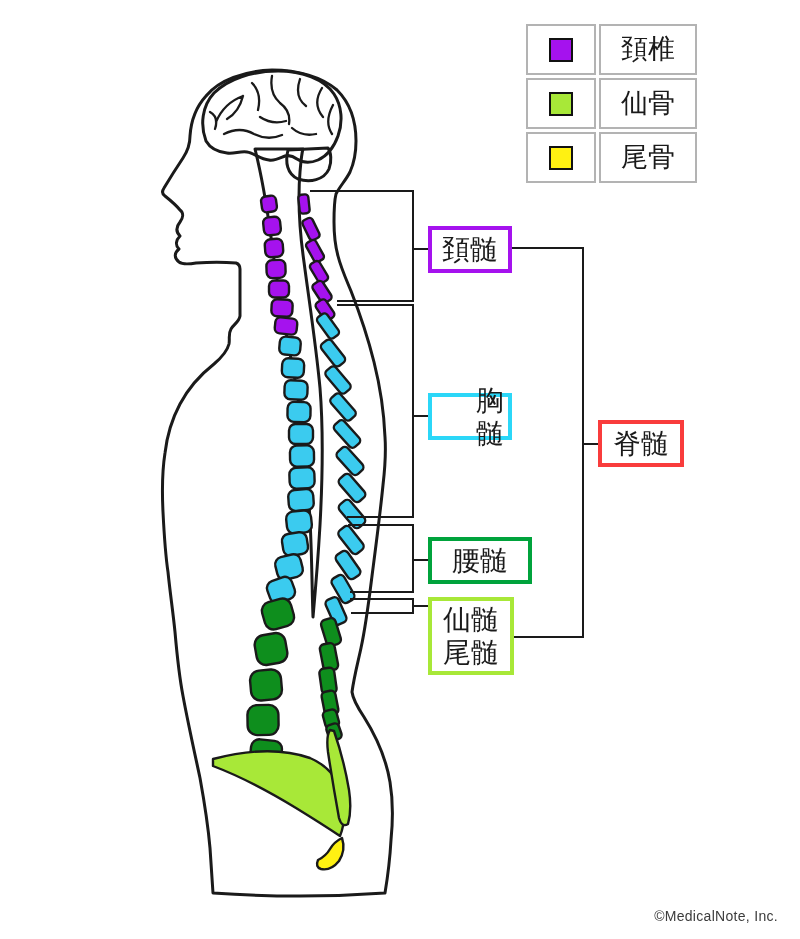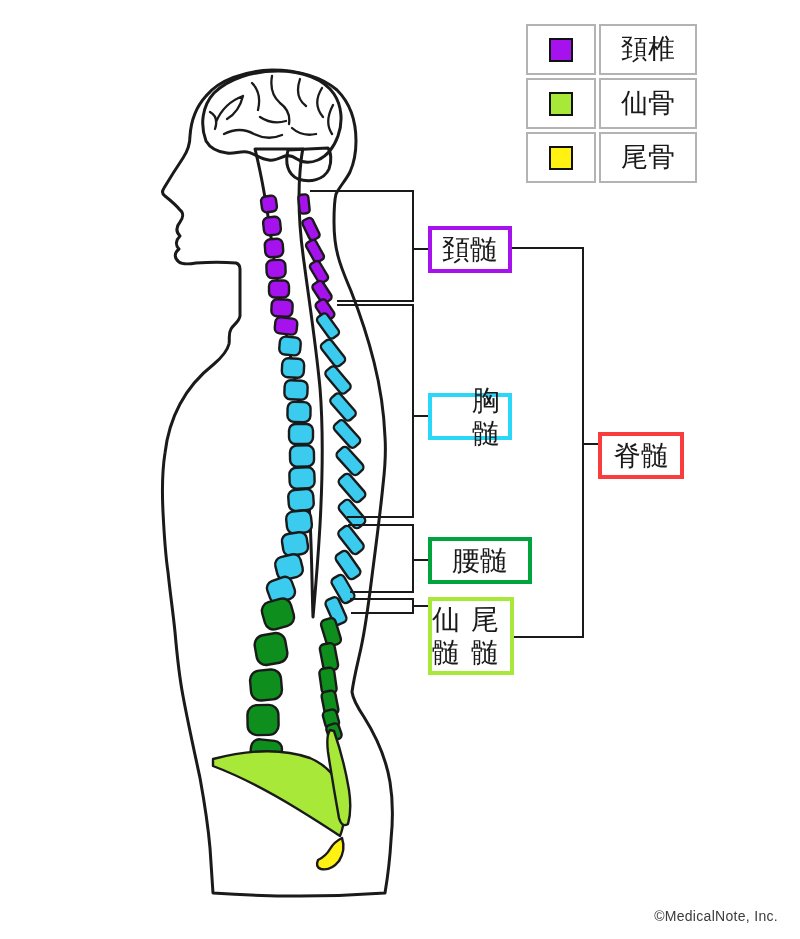--- a/index.html
+++ b/index.html
@@ -10,28 +10,28 @@
   #figure-svg{position:absolute;left:0;top:0;width:800px;height:939px;}
   .ink{stroke:#1a1a1a;fill:none;}
   #spine rect{stroke:#1a1a1a;stroke-width:2.4;}
   .bone{stroke:#1a1a1a;stroke-width:2.4;}
   .leader{stroke:#1a1a1a;stroke-width:2;fill:none;}
 
   
   .cord-label{
     position:absolute;background:#ffffff;border:4px solid #000;
     display:flex;align-items:center;justify-content:center;
-    font-size:28px;color:#1a1a1a;text-align:left;line-height:33px;
+    font-size:28px;color:#1a1a1a;text-align:center;line-height:33px;
     box-sizing:border-box;z-index:3;
   }
   #label-cervical{left:428px;top:226px;width:84px;height:47px;}
   #label-thoracic{left:428px;top:393px;width:84px;height:47px;}
   #label-lumbar{left:428px;top:537px;width:104px;height:47px;}
-  #label-sacral{left:428px;top:597px;width:86px;height:78px;flex-direction:row;}
-  #label-spinal{left:598px;top:420px;width:86px;height:47px;margin-top:12px;}
+  #label-sacral{left:428px;top:597px;width:86px;height:78px;flex-direction:column;}
+  #label-spinal{left:598px;top:420px;width:86px;height:47px;}
 
   
   #legend{position:absolute;left:523px;top:21px;z-index:3;}
   #legend table{border-collapse:separate;border-spacing:3px;}
   #legend td{
     border:2px solid #b3b3b3;height:29px;box-sizing:content-box;
     background:#ffffff;padding:9px;
   }
   #legend td.sw{width:48px;}
   #legend td.tx{

